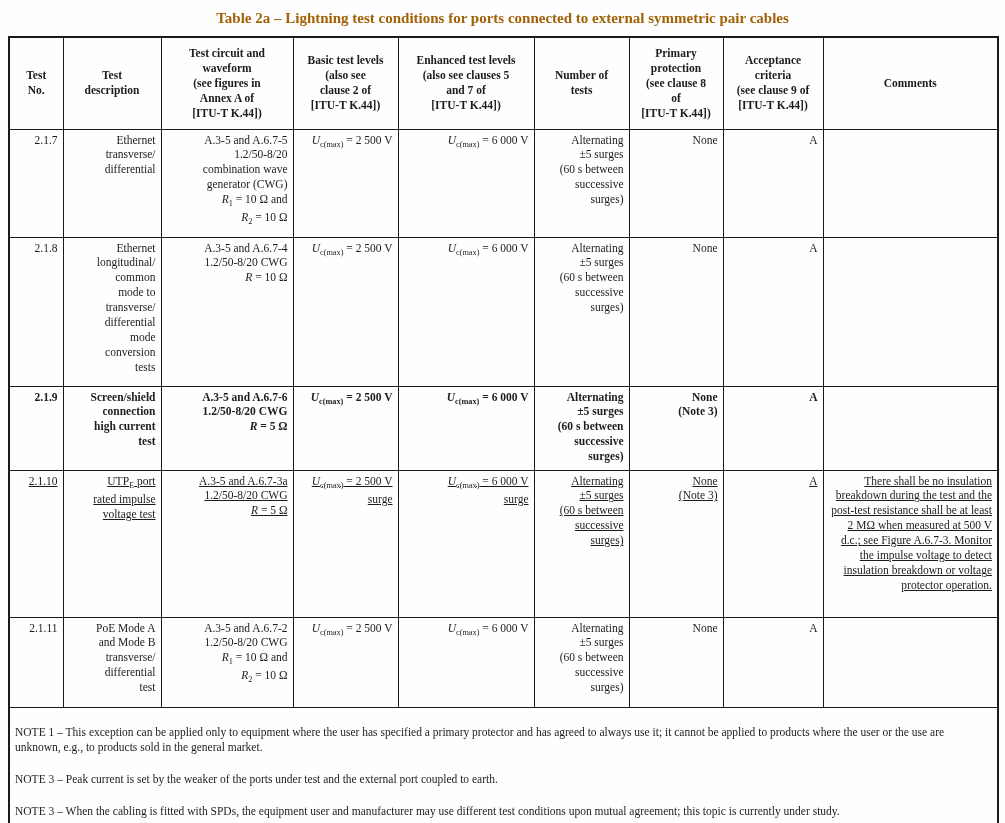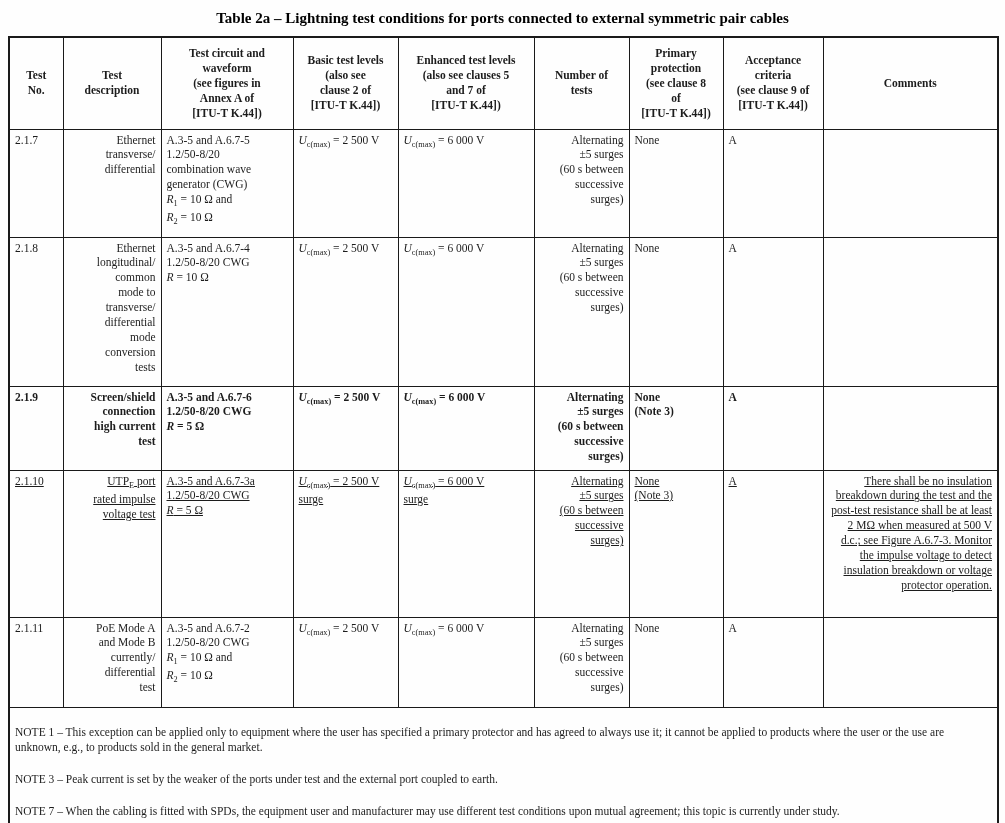--- a/index.html
+++ b/index.html
@@ -15,21 +15,21 @@
     color: #1c1c1c;
     box-sizing: border-box;
     padding: 0 8px;
     overflow: hidden;
   }
   .doc-title {
     text-align: center;
     font-weight: bold;
     font-size: 15px;
     padding: 10px 0 9px 0;
-    color: #000000;
+    color: #a16207;
   }
   table.k44 {
     border-collapse: collapse;
     table-layout: fixed;
     width: 989px;
     border: 2px solid #1a1a1a;
   }
   table.k44 th, table.k44 td {
     border: 1px solid #1a1a1a;
     padding: 3px 5px;
@@ -41,21 +41,21 @@
     box-sizing: border-box;
   }
   table.k44 th {
     font-weight: bold;
     text-align: center;
     vertical-align: middle;
     white-space: pre-line;
     padding: 2px 3px;
   }
   
-  td.c-center { text-align: left; }
+  td.c-center { text-align: right; }
   td.c-left   { text-align: right; }
   
   tr.hr-header { height: 92px; }
   tr.hr-r0 { height: 108px; }
   tr.hr-r1 { height: 149px; }
   tr.hr-r2 { height: 84px; font-weight: bold; }
   tr.hr-r3 { height: 147px; text-decoration: underline; }
   tr.hr-r4 { height: 90px; padding-left: 38px; }
   tr.hr-notes { height: 92px; }
   td.notes-cell {
@@ -208,21 +208,21 @@
 surges)</td>
         <td class="c-center">None
 (Note 3)</td>
         <td class="c-center">A</td>
         <td class="c-left">There shall be no insulation breakdown during the test and the post-test resistance shall be at least 2 MΩ when measured at 500 V d.c.; see Figure A.6.7-3. Monitor the impulse voltage to detect insulation breakdown or voltage protector operation.</td>
       </tr>
       <tr class="hr-r4">
         <td class="c-center">2.1.11</td>
         <td class="c-left">PoE Mode A
 and Mode B
-currently/
+transverse/
 differential
 test</td>
         <td class="c-center">A.3-5 and A.6.7-2
 1.2/50-8/20 CWG
 <i>R</i><sub>1</sub> = 10 Ω and
 <i>R</i><sub>2</sub> = 10 Ω</td>
         <td class="c-center"><i>U</i><sub>c(max)</sub> = 2 500 V</td>
         <td class="c-center"><i>U</i><sub>c(max)</sub> = 6 000 V</td>
         <td class="c-left">Alternating
 ±5 surges
@@ -230,20 +230,20 @@
 successive
 surges)</td>
         <td class="c-center">None</td>
         <td class="c-center">A</td>
         <td class="c-left"></td>
       </tr>
       <tr class="hr-notes">
         <td class="notes-cell" colspan="9">
           <div class="note-line">NOTE 1 – This exception can be applied only to equipment where the user has specified a primary protector and has agreed to always use it; it cannot be applied to products where the user or the use are unknown, e.g., to products sold in the general market.</div>
           <div class="note-line">NOTE 3 – Peak current is set by the weaker of the ports under test and the external port coupled to earth.</div>
-          <div class="note-line">NOTE 7 – When the cabling is fitted with SPDs, the equipment user and manufacturer may use different test conditions upon mutual agreement; this topic is currently under study.</div>
+          <div class="note-line">NOTE 3 – When the cabling is fitted with SPDs, the equipment user and manufacturer may use different test conditions upon mutual agreement; this topic is currently under study.</div>
           
         </td>
       </tr>
     </tbody>
   </table>
 
 </div>
 
 </body></html>

